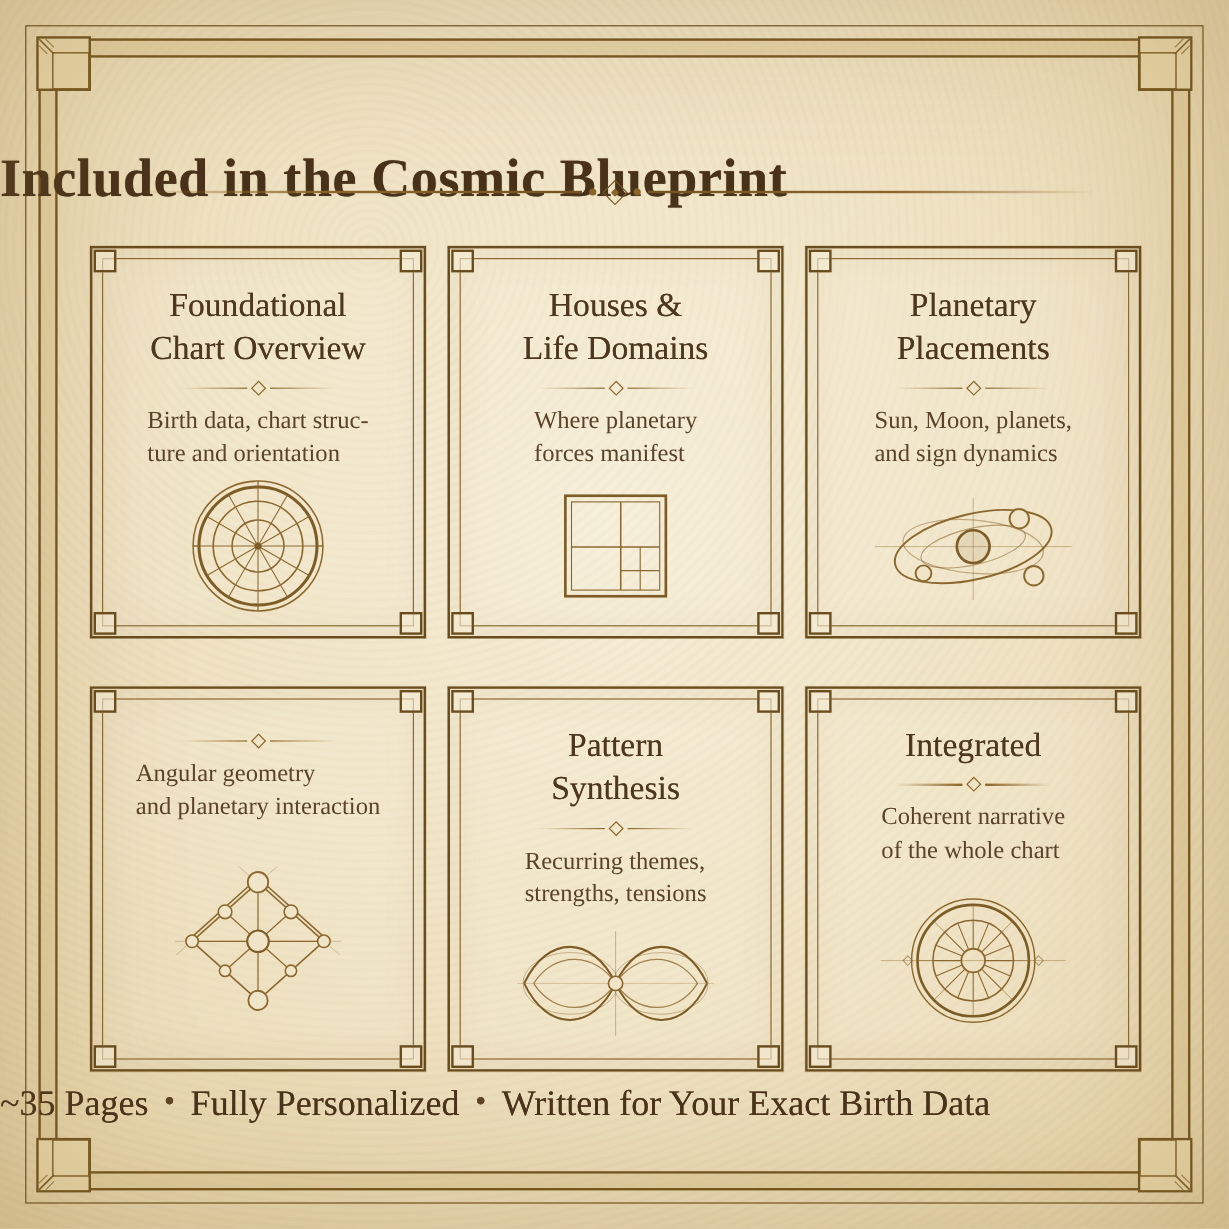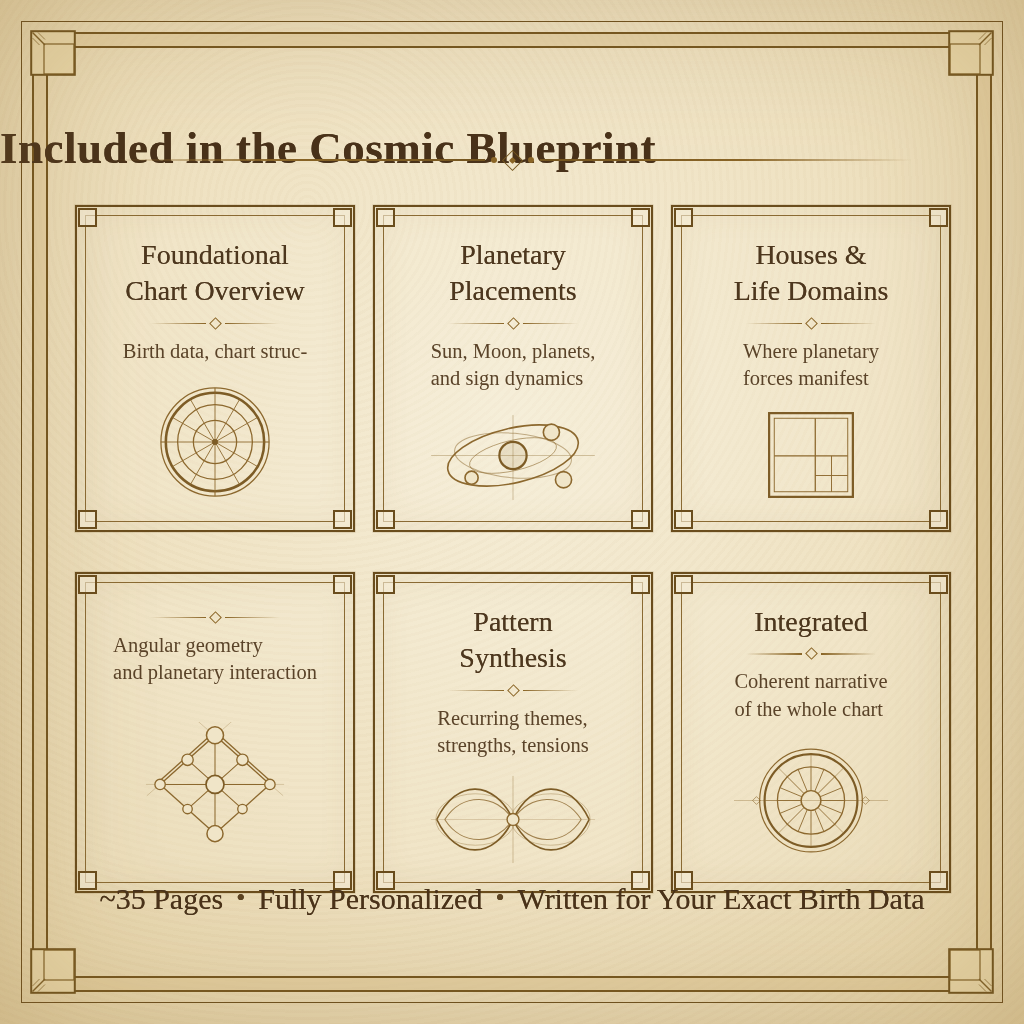--- a/index.html
+++ b/index.html
@@ -68,21 +68,21 @@
   .card-desc{margin:2px 0 0;font-size:20.5px;color:#5a4329;line-height:1.33;}
   .card-desc span{display:block;}
 
   .icon-wrap{flex:1;display:flex;align-items:center;justify-content:center;width:100%;}
   svg .st{stroke:#8c682e;fill:none;}
   svg .dk{stroke:#7d5c26;fill:none;}
   svg .nf{fill:#f0e5c8;}
 
   
   .footer{
-    position:absolute;top:882px;left:0;width:100%;text-align:center;
+    position:absolute;top:903px;left:0;width:100%;text-align:left;
     font-size:30px;color:#49321a;text-shadow:0 0 .5px rgba(73,50,26,.8);
   }
   .footer .dot{display:inline-block;margin:0 13px;font-size:26px;position:relative;top:-3px;color:#5d4423;}
 </style>
 </head>
 <body>
 
 <div class="stage">
 
   <div class="frame f-fill"></div>
@@ -139,20 +139,21 @@
         <span>Foundational</span>
         <span>Chart Overview</span>
       </h2>
       <div class="mini-divider">
           <i class="line l"></i>
           <i class="diamond"></i>
           <i class="line r"></i>
         </div>
       <p class="card-desc">
         <span>Birth data, chart struc-</span>
+        <span>ture and orientation</span>
       </p>
       <div class="icon-wrap">
         <svg width="122" height="118" viewBox="0 0 120 120">
           <circle class="st" cx="60" cy="60" r="55" stroke-width="1.3"></circle>
           <circle class="dk" cx="60" cy="60" r="50" stroke-width="2.6"></circle>
           <circle class="st" cx="60" cy="60" r="38" stroke-width="1.3"></circle>
           <circle class="st" cx="60" cy="60" r="22" stroke-width="1.3"></circle>
           <g class="st" stroke-width=".9">
             <line x1="60" y1="60" x2="110" y2="60"></line>
               <line x1="60" y1="60" x2="103.3" y2="85"></line>
@@ -177,77 +178,77 @@
         </svg>
       </div>
     </div>
 
     <div class="card">
       <i class="cs tl"></i>
         <i class="cs tr"></i>
         <i class="cs bl"></i>
         <i class="cs br"></i>
       <h2 class="card-title">
-        <span>Planetary</span>
-        <span>Placements</span>
-      </h2>
-      <div class="mini-divider">
-          <i class="line l"></i>
-          <i class="diamond"></i>
-          <i class="line r"></i>
-        </div>
-      <p class="card-desc">
-        <span>Sun, Moon, planets,</span>
-        <span>and sign dynamics</span>
-      </p>
-      <div class="icon-wrap">
-        <svg width="172" height="96" viewBox="0 0 170 95">
-          <line class="st" x1="4" y1="48" x2="166" y2="48" stroke-width=".7" opacity=".5"></line>
-          <line class="st" x1="85" y1="8" x2="85" y2="92" stroke-width=".7" opacity=".5"></line>
-          <g transform="rotate(-13 85 48)">
-            <ellipse class="st" cx="85" cy="48" rx="66" ry="27" stroke-width="1.6"></ellipse>
-            <ellipse class="st" cx="85" cy="48" rx="44" ry="15" stroke-width=".9" opacity=".6"></ellipse>
-          </g>
-          <g transform="rotate(5 85 48)">
-            <ellipse class="st" cx="85" cy="48" rx="58" ry="22" stroke-width="1" opacity=".5"></ellipse>
-          </g>
-          <circle cx="85" cy="48" r="13.5" stroke="#7d5c26" stroke-width="2.2" fill="rgba(141,106,49,.12)"></circle>
-          <circle class="st nf" cx="123" cy="25" r="8" stroke-width="1.6"></circle>
-          <circle class="st nf" cx="44" cy="70" r="6.5" stroke-width="1.6"></circle>
-          <circle class="st nf" cx="135" cy="72" r="8" stroke-width="1.6"></circle>
-        </svg>
-      </div>
-    </div>
-
-    <div class="card">
-      <i class="cs tl"></i>
-        <i class="cs tr"></i>
-        <i class="cs bl"></i>
-        <i class="cs br"></i>
-      <h2 class="card-title">
         <span>Houses &amp;</span>
         <span>Life Domains</span>
       </h2>
       <div class="mini-divider">
           <i class="line l"></i>
           <i class="diamond"></i>
           <i class="line r"></i>
         </div>
       <p class="card-desc">
         <span>Where planetary</span>
         <span>forces manifest</span>
       </p>
       <div class="icon-wrap">
         <svg width="94" height="94" viewBox="0 0 110 110">
           <rect class="dk" x="6" y="6" width="98" height="98" stroke-width="2.6"></rect>
           <rect class="st" x="12" y="12" width="86" height="86" stroke-width="1.1"></rect>
           <line class="st" x1="12" y1="56" x2="98" y2="56" stroke-width="1.5"></line>
           <line class="st" x1="60" y1="12" x2="60" y2="98" stroke-width="1.5"></line>
           <line class="st" x1="79" y1="56" x2="79" y2="98" stroke-width="1.1"></line>
           <line class="st" x1="60" y1="79" x2="98" y2="79" stroke-width="1.1"></line>
+        </svg>
+      </div>
+    </div>
+
+    <div class="card">
+      <i class="cs tl"></i>
+        <i class="cs tr"></i>
+        <i class="cs bl"></i>
+        <i class="cs br"></i>
+      <h2 class="card-title">
+        <span>Planetary</span>
+        <span>Placements</span>
+      </h2>
+      <div class="mini-divider">
+          <i class="line l"></i>
+          <i class="diamond"></i>
+          <i class="line r"></i>
+        </div>
+      <p class="card-desc">
+        <span>Sun, Moon, planets,</span>
+        <span>and sign dynamics</span>
+      </p>
+      <div class="icon-wrap">
+        <svg width="172" height="96" viewBox="0 0 170 95">
+          <line class="st" x1="4" y1="48" x2="166" y2="48" stroke-width=".7" opacity=".5"></line>
+          <line class="st" x1="85" y1="8" x2="85" y2="92" stroke-width=".7" opacity=".5"></line>
+          <g transform="rotate(-13 85 48)">
+            <ellipse class="st" cx="85" cy="48" rx="66" ry="27" stroke-width="1.6"></ellipse>
+            <ellipse class="st" cx="85" cy="48" rx="44" ry="15" stroke-width=".9" opacity=".6"></ellipse>
+          </g>
+          <g transform="rotate(5 85 48)">
+            <ellipse class="st" cx="85" cy="48" rx="58" ry="22" stroke-width="1" opacity=".5"></ellipse>
+          </g>
+          <circle cx="85" cy="48" r="13.5" stroke="#7d5c26" stroke-width="2.2" fill="rgba(141,106,49,.12)"></circle>
+          <circle class="st nf" cx="123" cy="25" r="8" stroke-width="1.6"></circle>
+          <circle class="st nf" cx="44" cy="70" r="6.5" stroke-width="1.6"></circle>
+          <circle class="st nf" cx="135" cy="72" r="8" stroke-width="1.6"></circle>
         </svg>
       </div>
     </div>
 
     <div class="card">
       <i class="cs tl"></i>
         <i class="cs tr"></i>
         <i class="cs bl"></i>
         <i class="cs br"></i>
       <h2 class="card-title">

